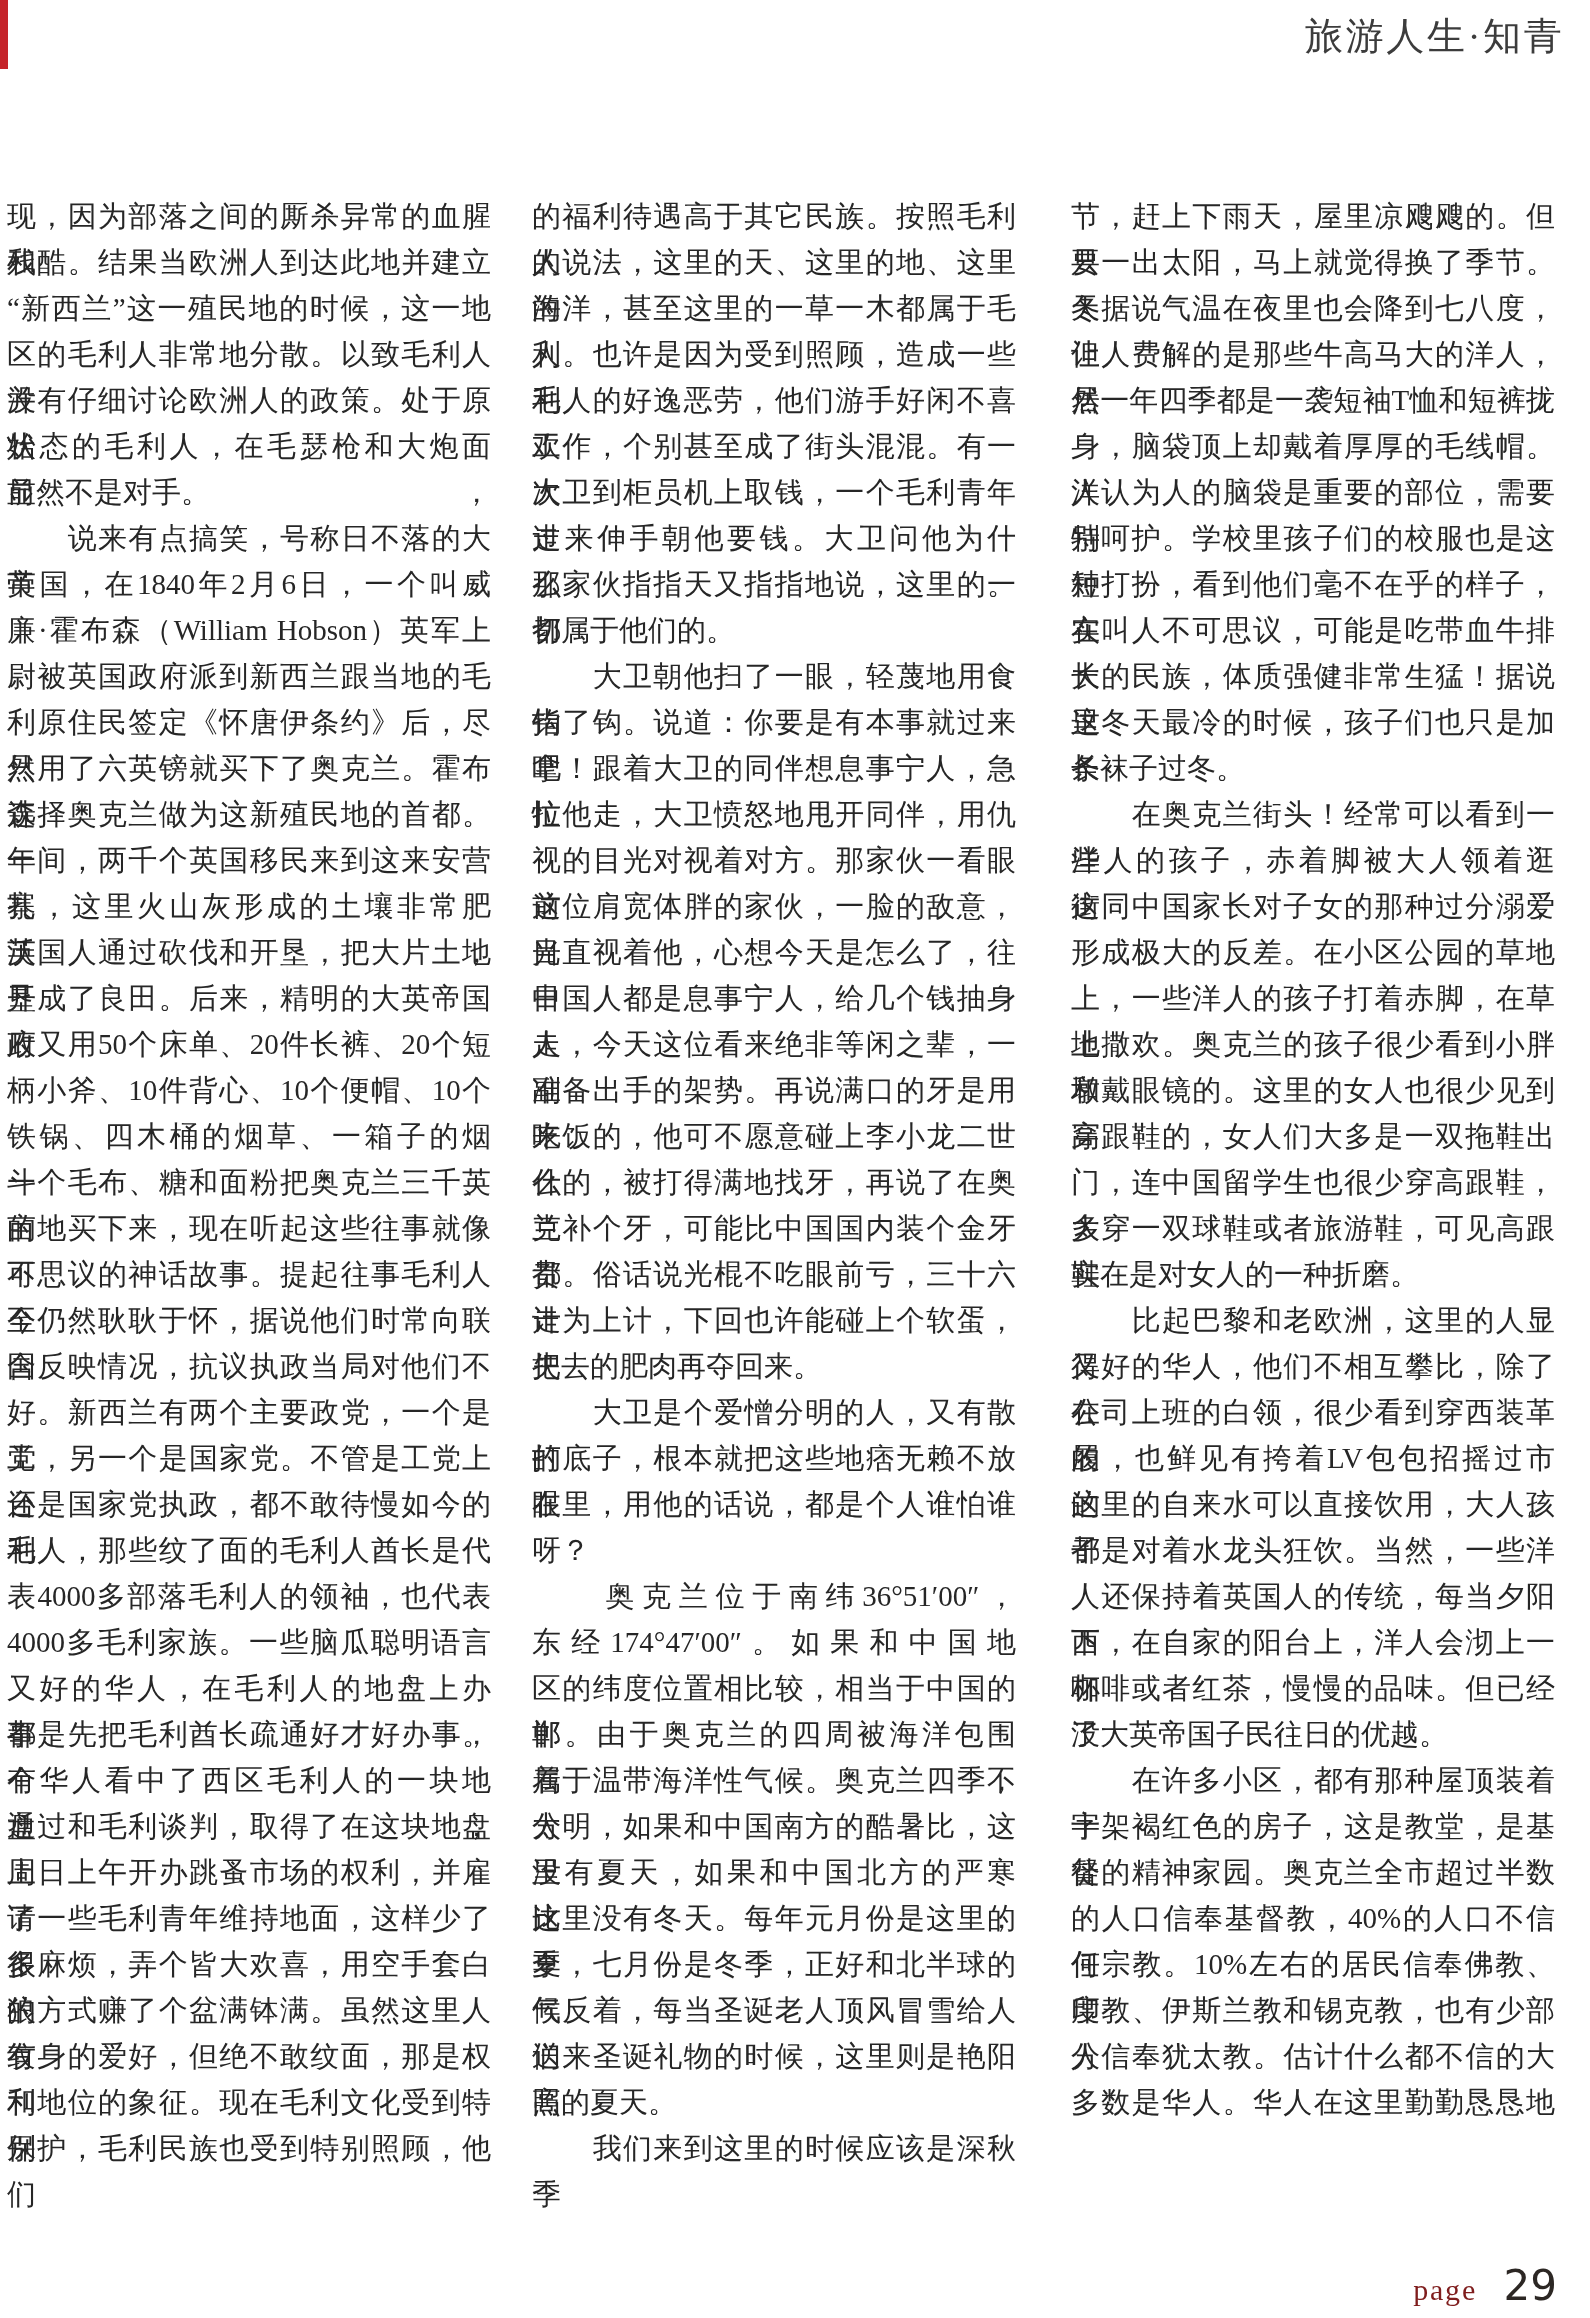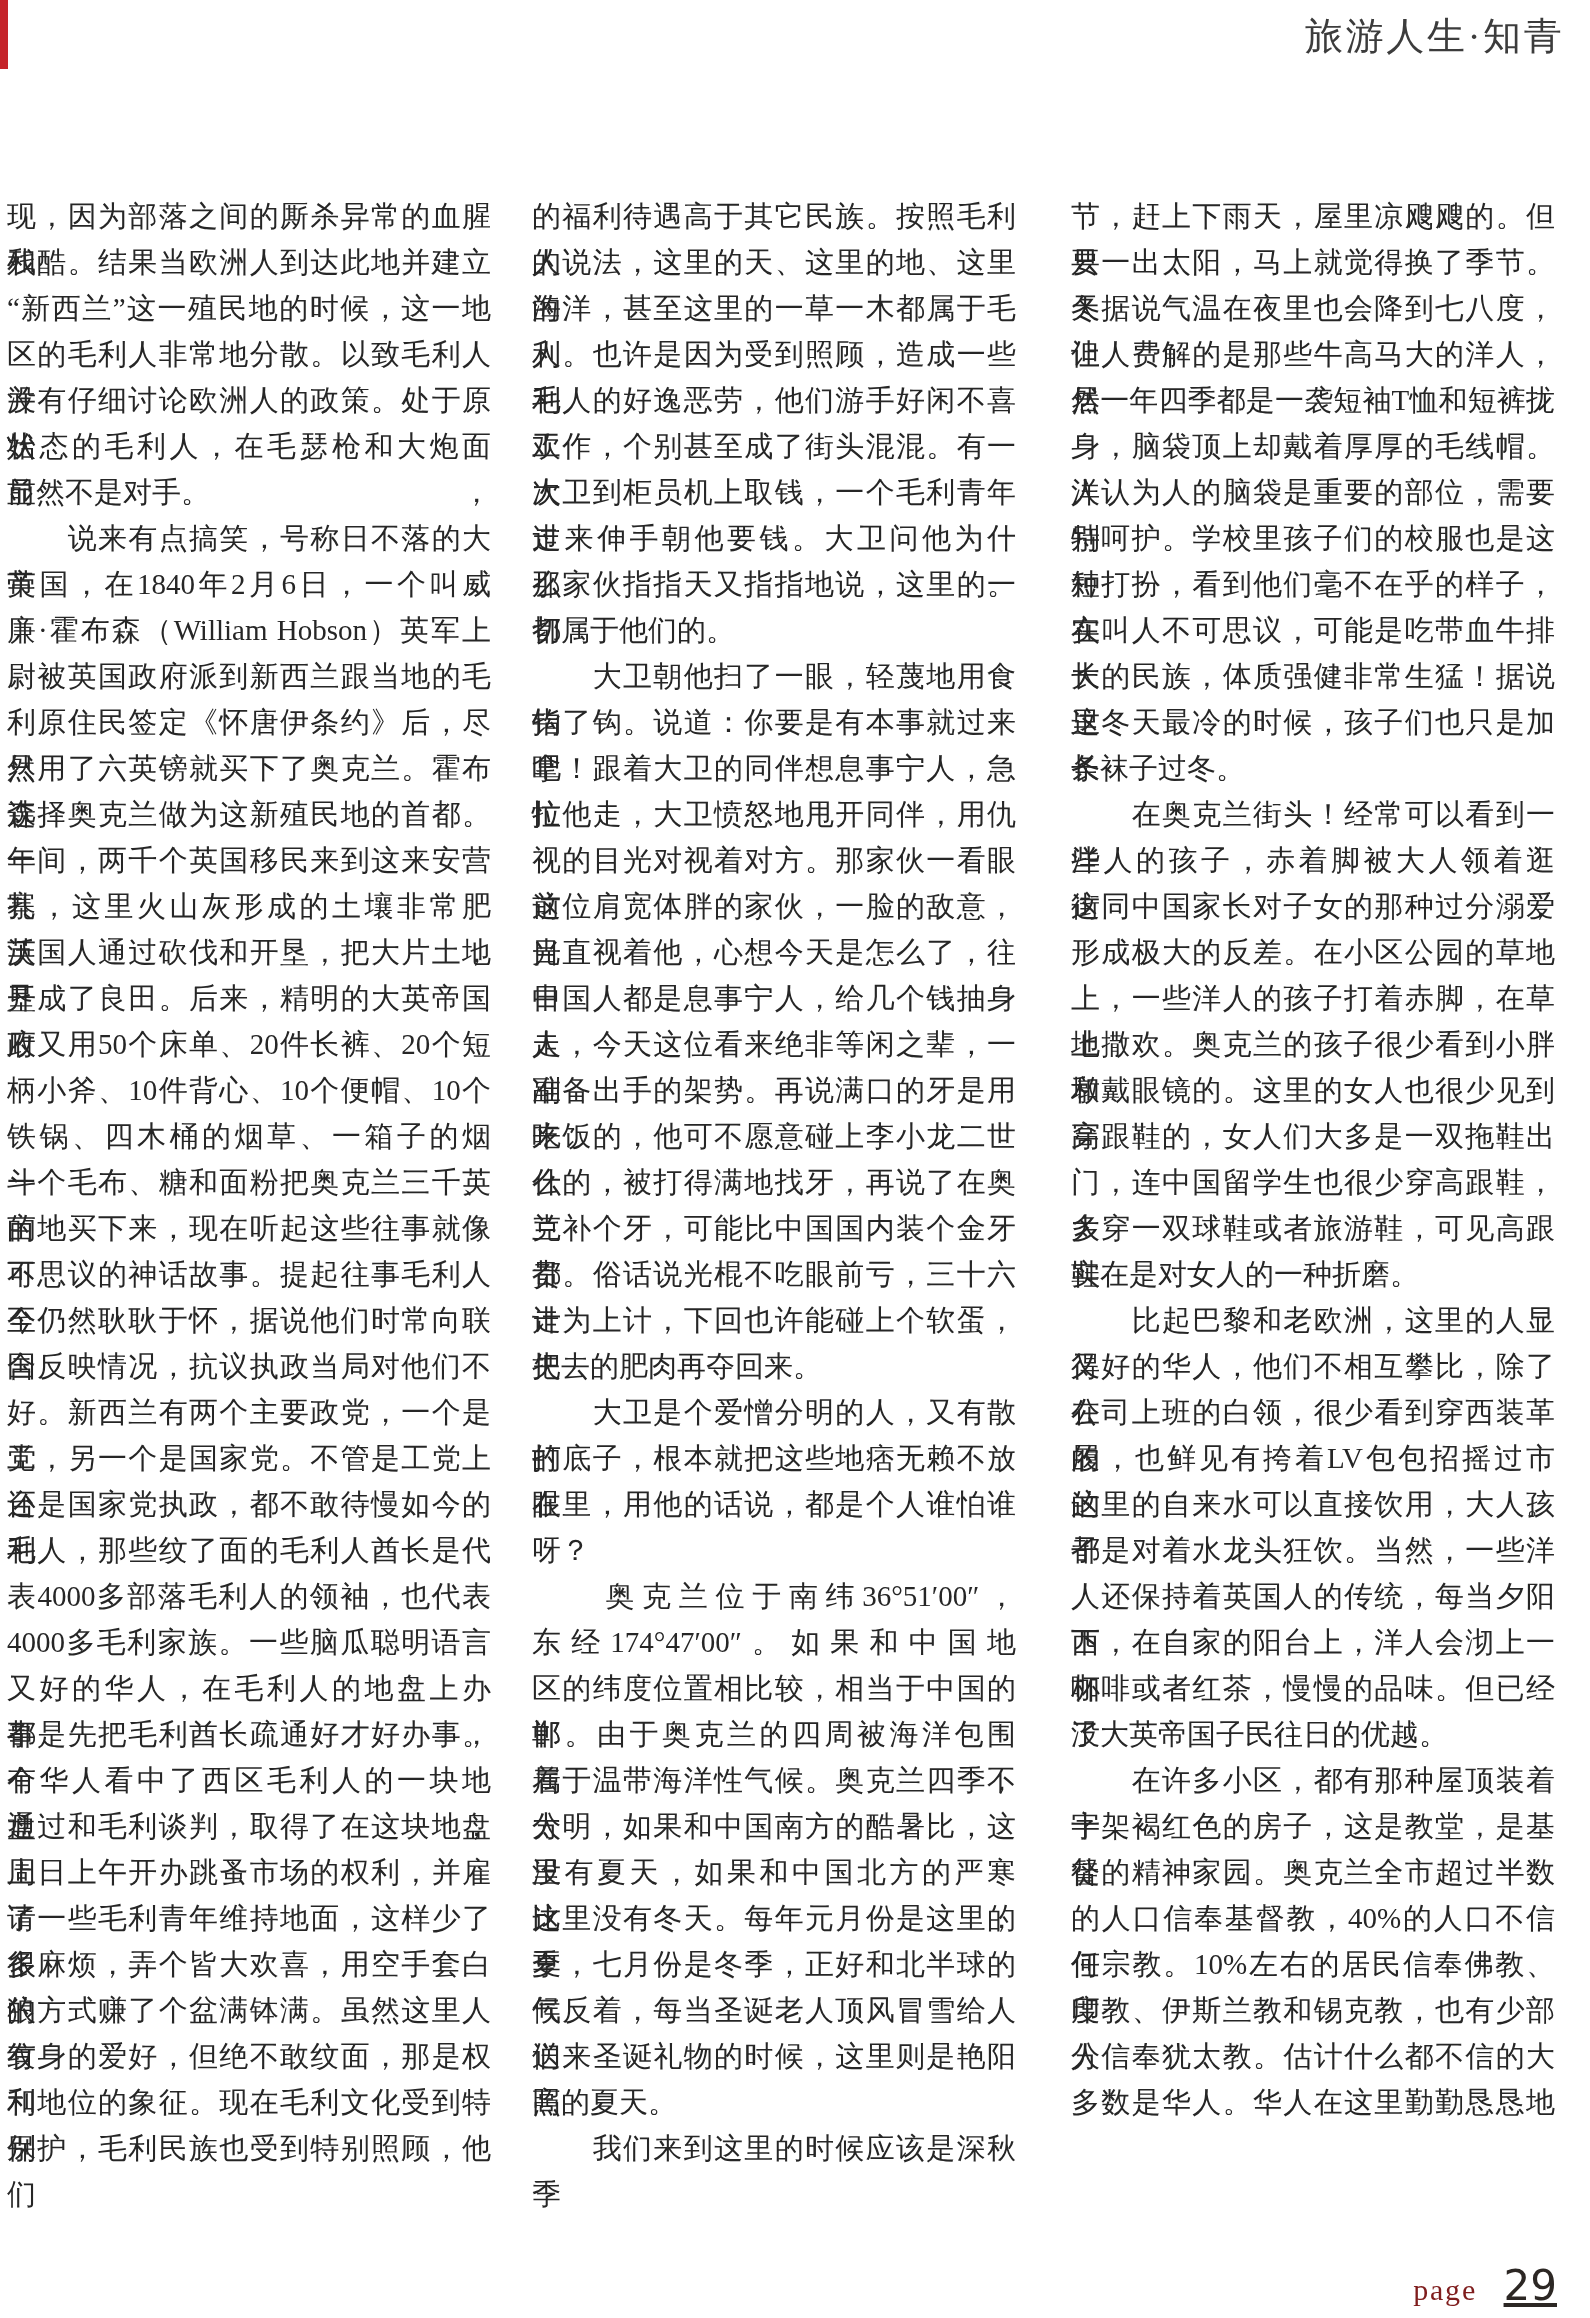--- a/index.html
+++ b/index.html
@@ -59,21 +59,20 @@
     letter-spacing:1.8px;
     color:#7f1d1d;
     font-family:"Liberation Serif","DejaVu Serif",serif;
   }
   .footer .page-number{
     font-size:42px;
     margin-left:26.5px;
     color:#2c2724;
     font-weight:500;
     font-family:"DejaVu Sans","Liberation Sans",sans-serif;
-    text-decoration:underline;
   }
 </style>
 </head>
 <body>
 
 <div class="page">
 
   <div class="accent-bar"></div>
 
   <div class="header-title">旅游人生·知青</div>

